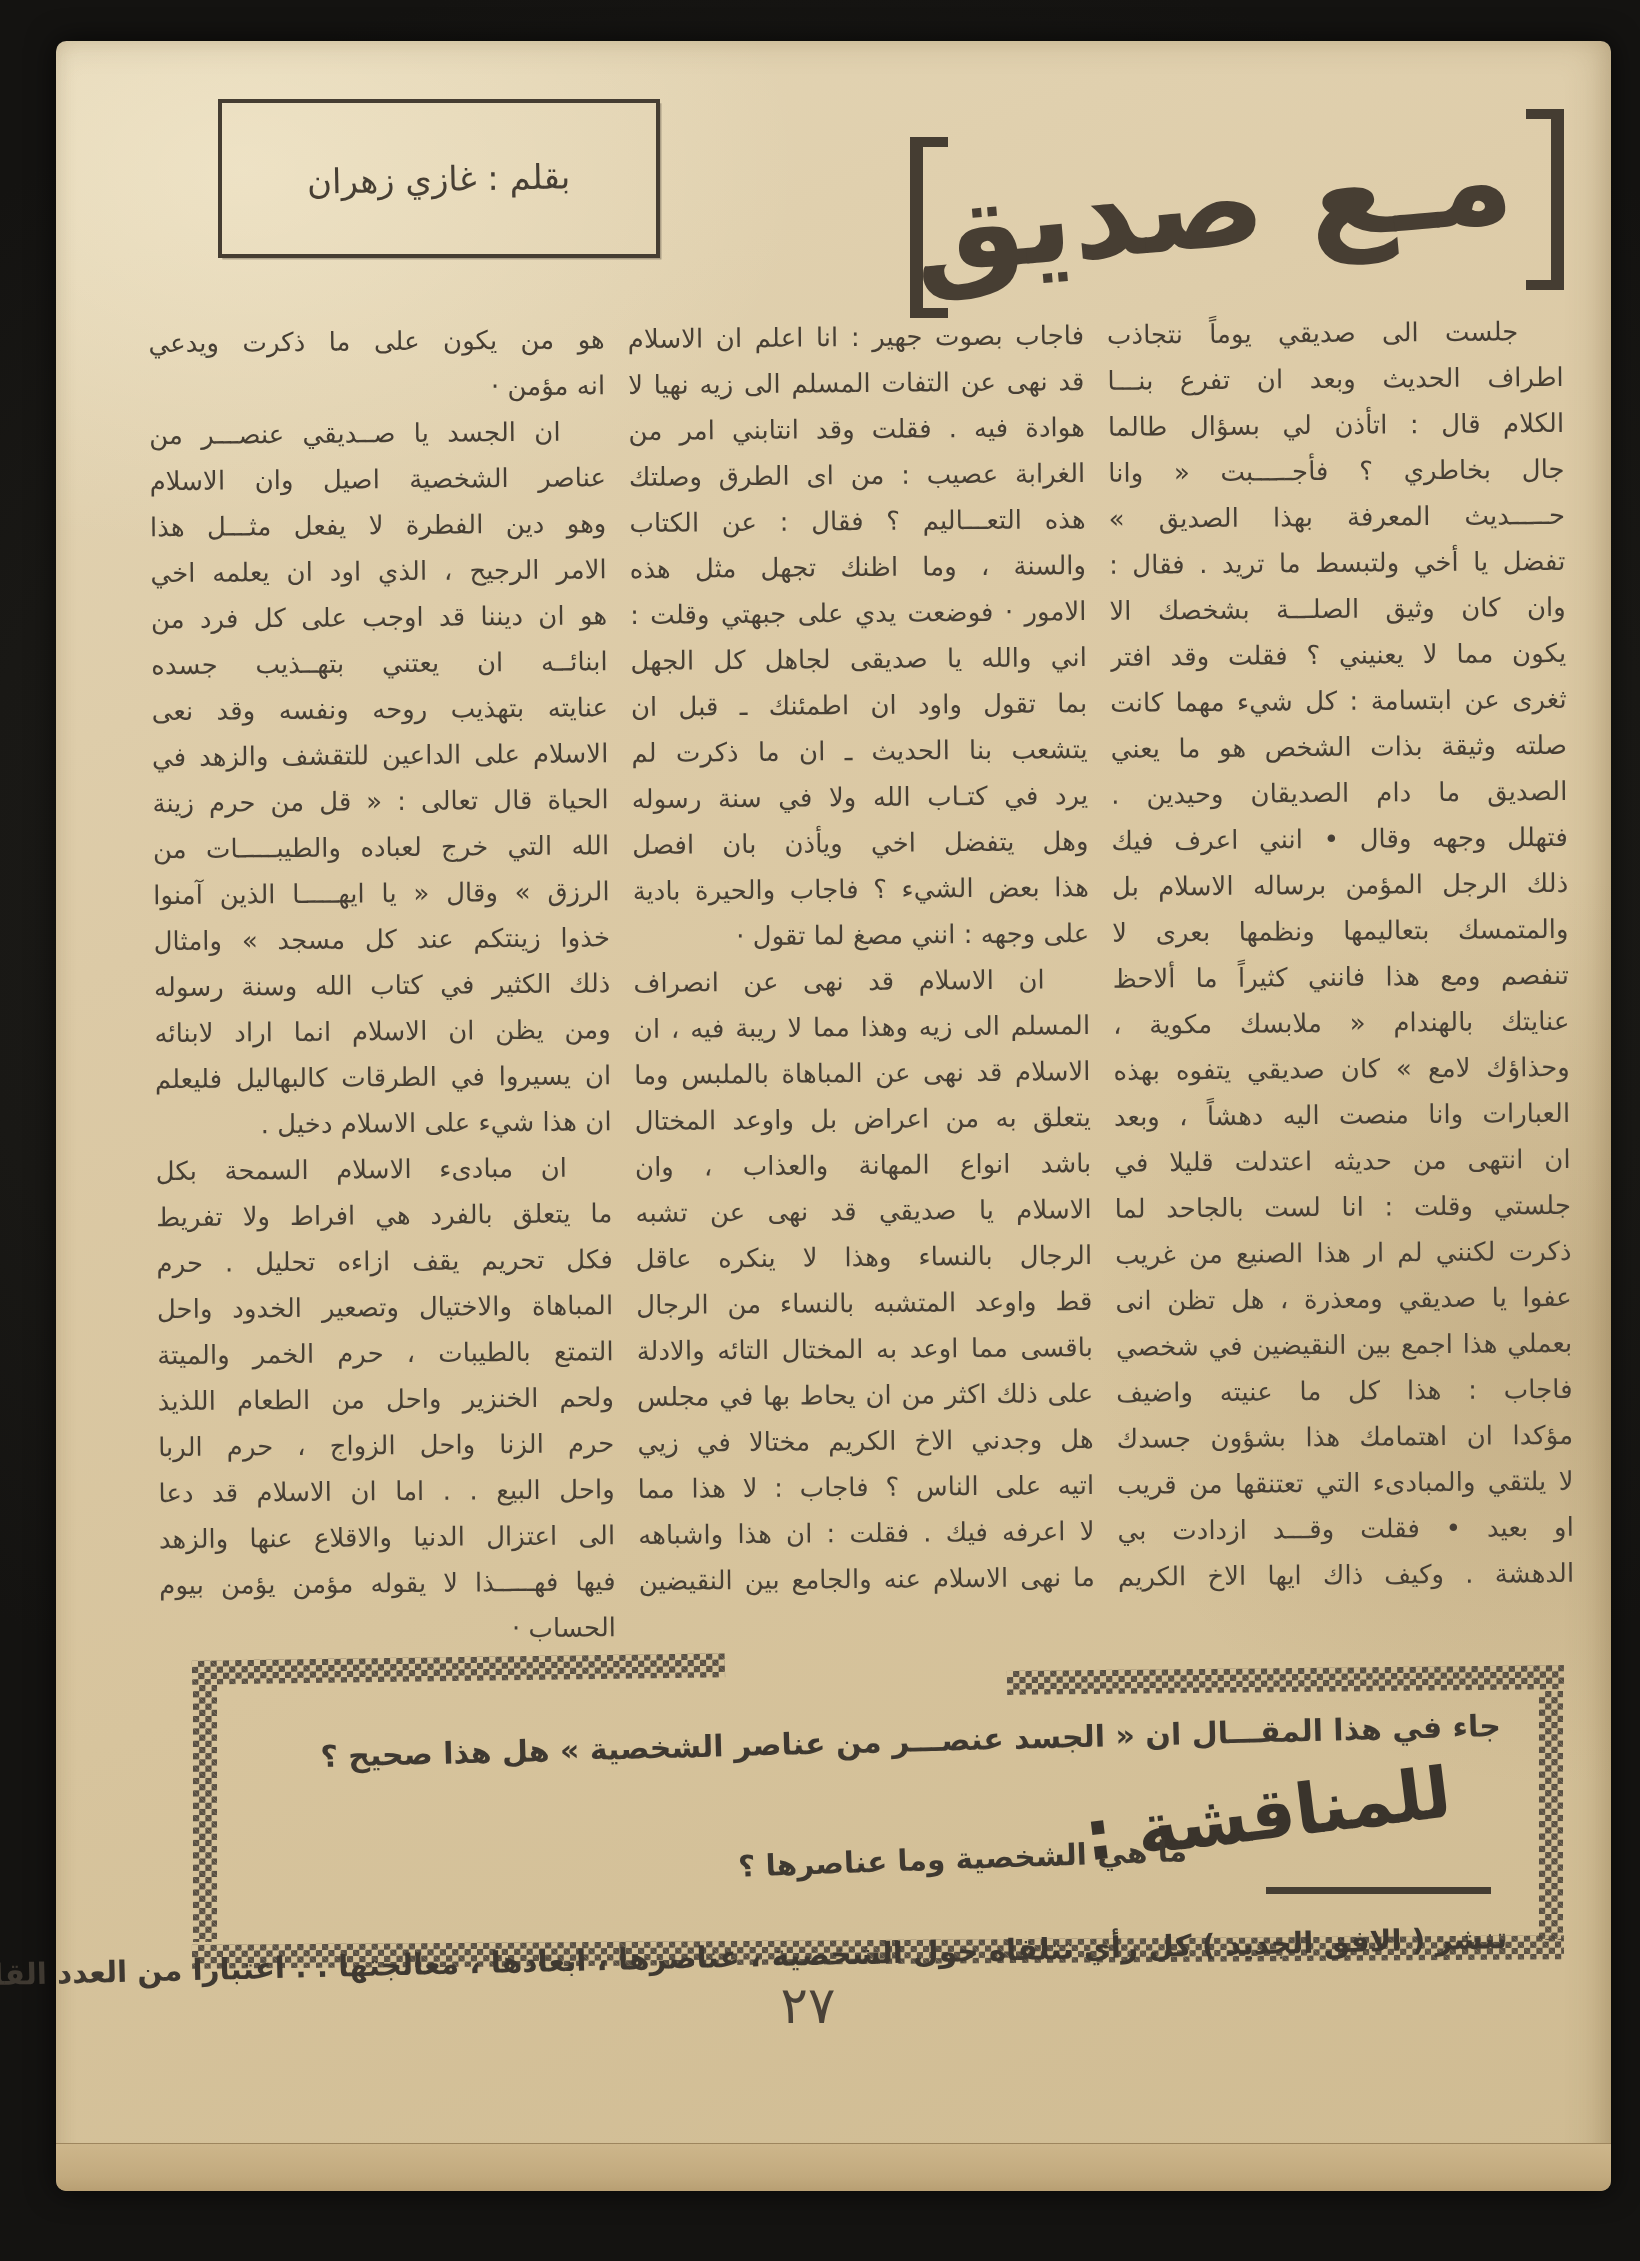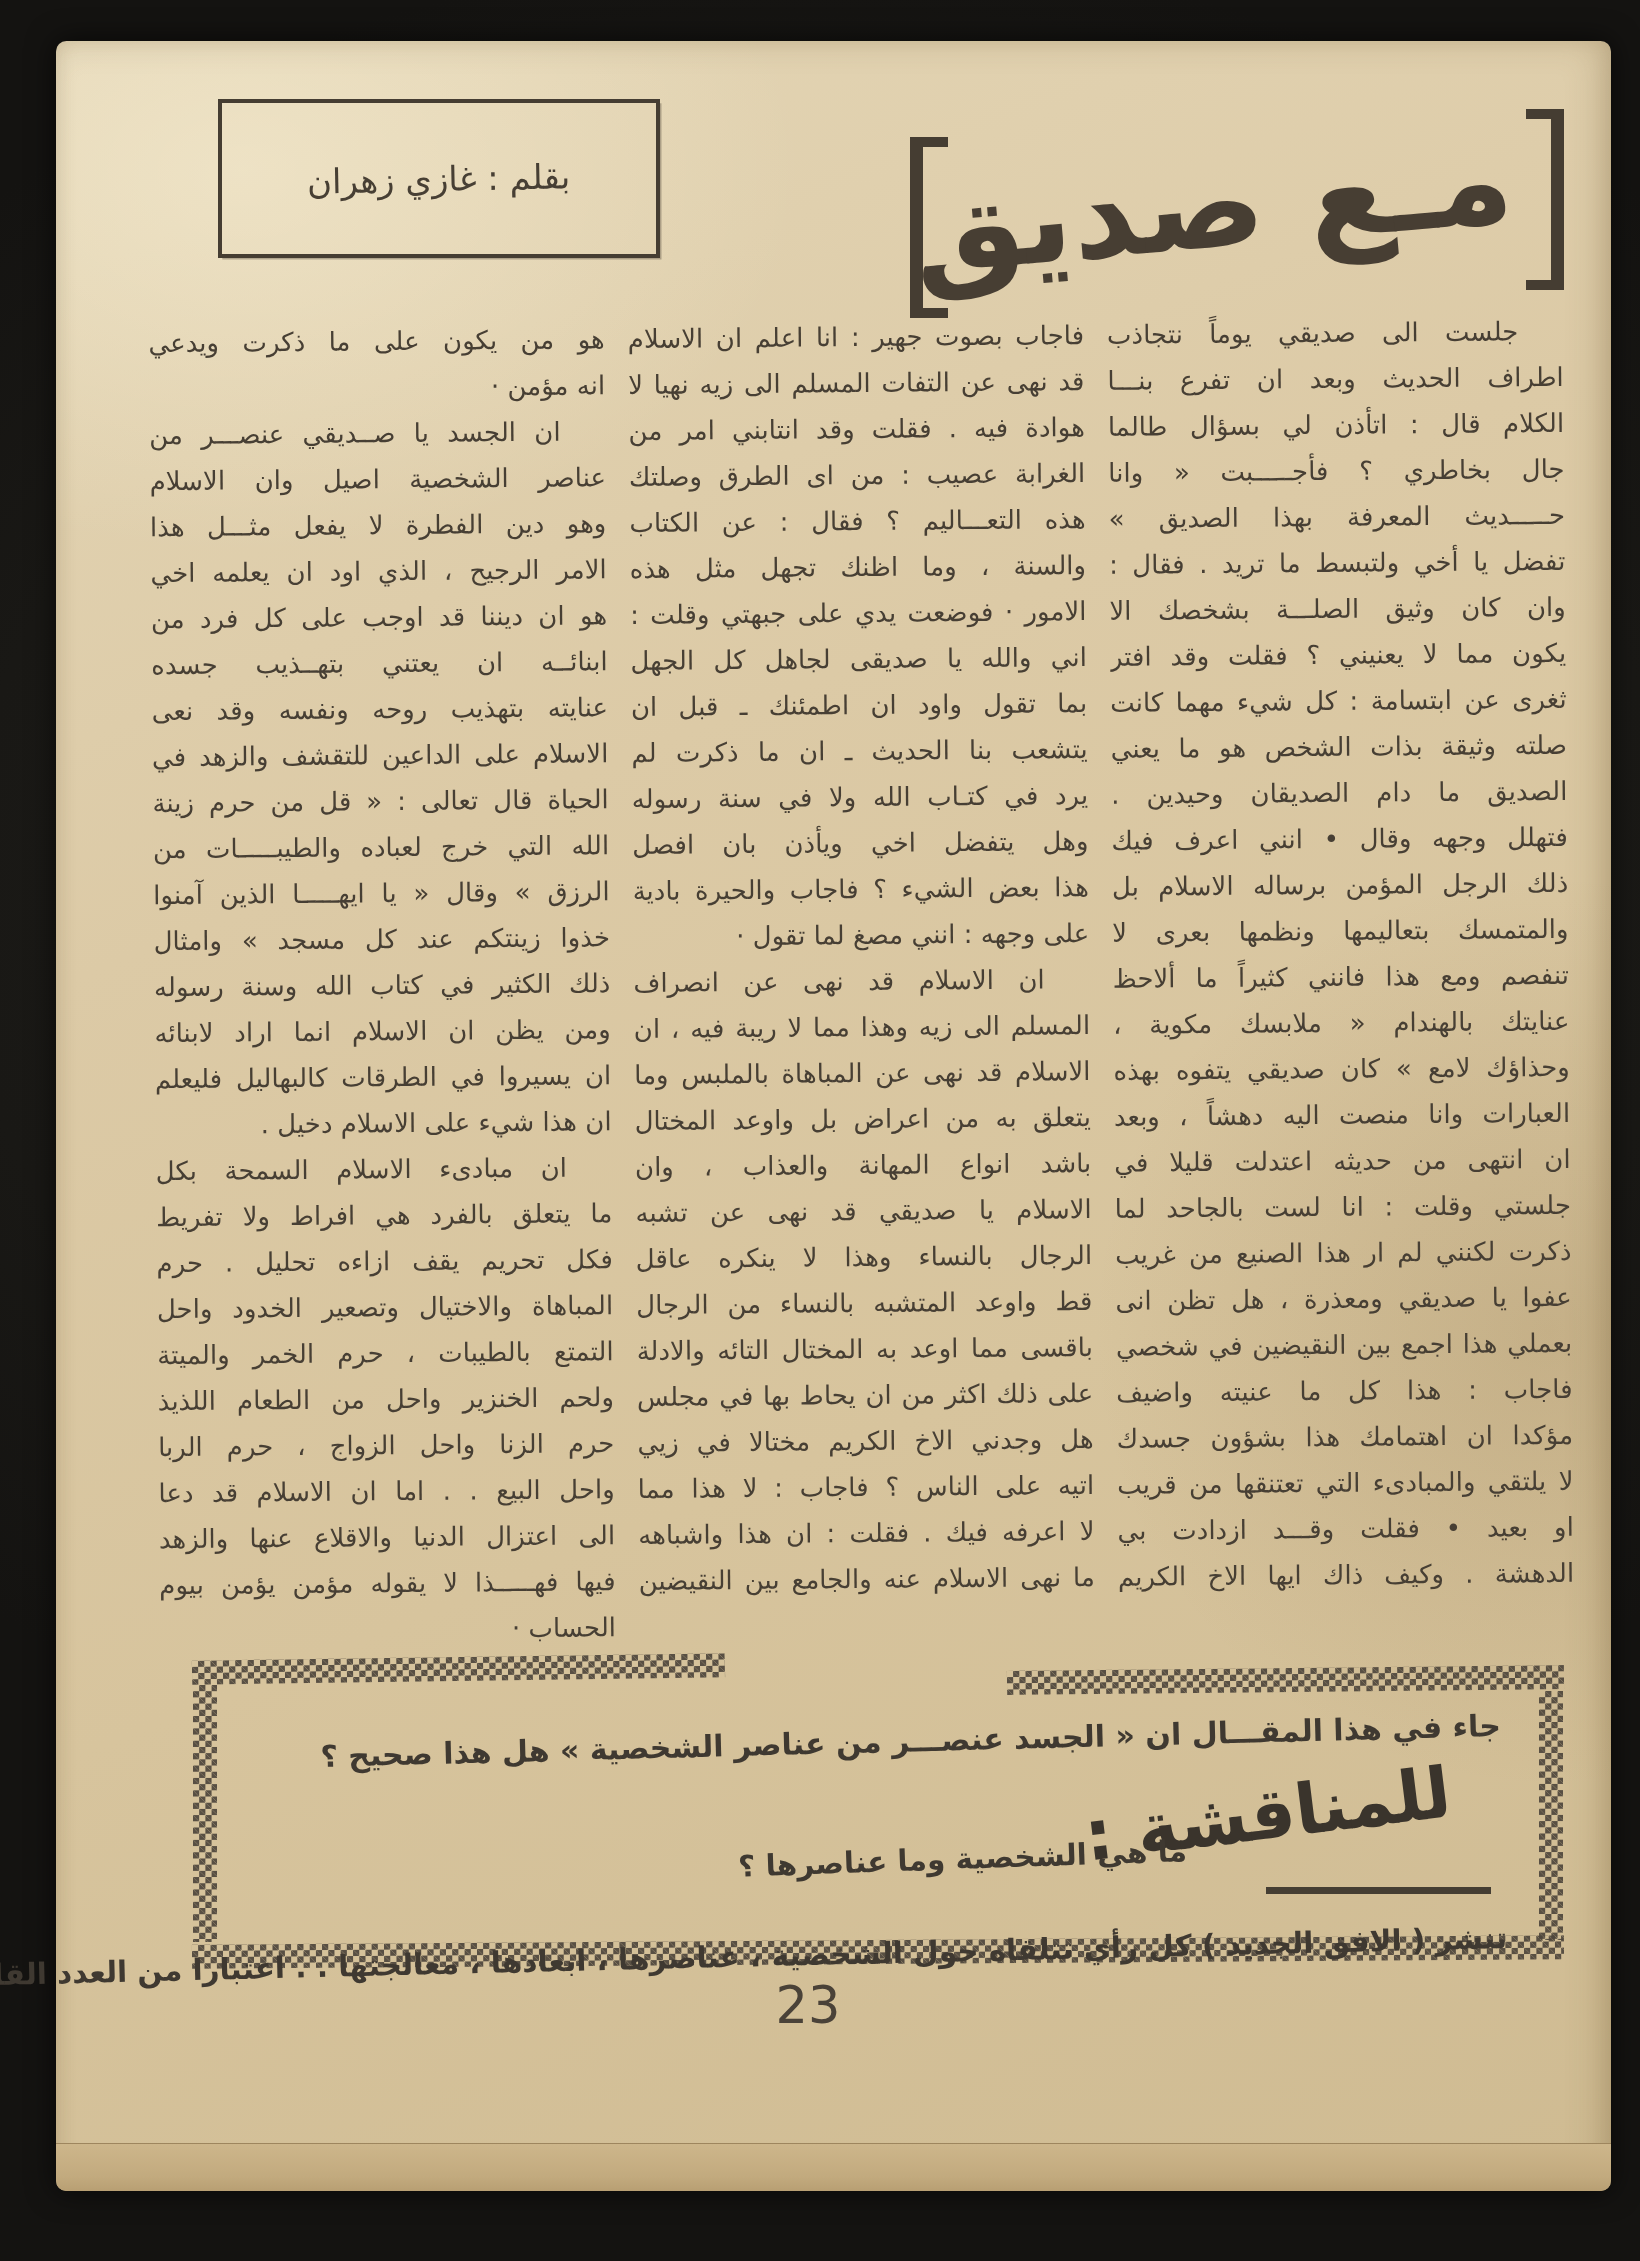--- a/index.html
+++ b/index.html
@@ -185,18 +185,18 @@
       <div class="orn orn-side-r"></div>
       <div class="orn orn-bottom"></div>
 
       <div class="disc-line disc-line1">جاء في هذا المقـــال ان « الجسد عنصـــر من عناصر الشخصية » هل هذا صحيح ؟</div>
       <div class="disc-label">للمناقشة :</div>
       <div class="disc-underline"></div>
       <div class="disc-line disc-line2">ما هي الشخصية وما عناصرها ؟</div>
       <div class="disc-line disc-line3">تنشر ( الافق الجديد ) كل رأي تتلقاه حول الشخصية ، عناصرها ، ابعادها ، معالجتها . . اعتبارا من العدد القادم</div>
     </div>
 
-    <div class="pagenum">23</div>
+    <div class="pagenum">٢٧</div>
 
     <div class="fold"></div>
   </div>
 </div>
 
 
 </body></html>

